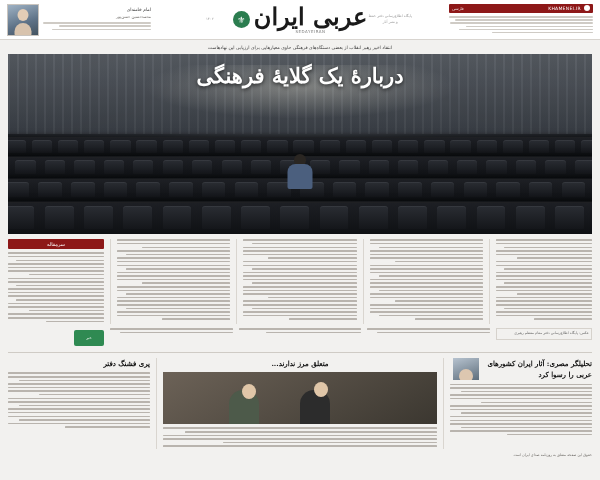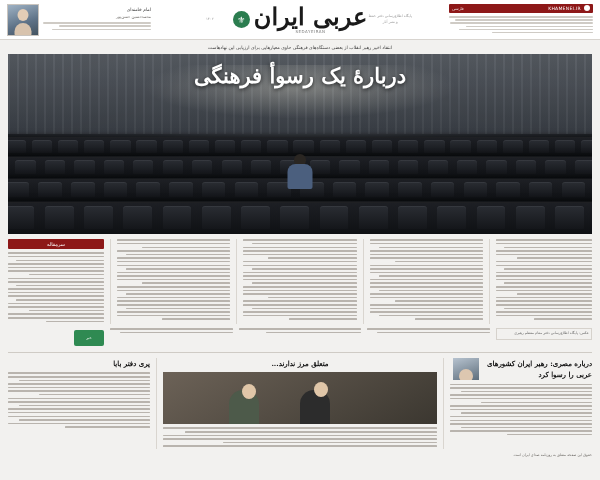--- a/index.html
+++ b/index.html
@@ -514,21 +514,21 @@
         <div class="seat" style="left:59%;width:4.4%"></div>
           <div class="seat" style="left:65%;width:4.4%"></div>
         <div class="seat" style="left:71%;width:4.4%"></div>
           <div class="seat" style="left:77%;width:4.4%"></div>
         <div class="seat" style="left:83%;width:4.4%"></div>
           <div class="seat" style="left:89%;width:4.4%"></div>
 
       </div>
     </div>
 
-    <div class="hero-title">دربارهٔ یک رسوأ فرهنگی</div>
+    <div class="hero-title">دربارهٔ یک گلایهٔ فرهنگی</div>
   </div>
 
   <div class="body-wrap">
 
     <div class="col narrow">
       <div class="txt-lines">
         <div class="ln2 s1"></div>
           <div class="ln2 s1"></div>
           <div class="ln2 s2"></div>
         <div class="ln2 s1"></div>
@@ -695,21 +695,21 @@
       <div class="green-badge">خبر</div>
     </div>
   </div>
 
   <div class="divider"></div>
 
   <div class="lower">
 
     <div class="lower-col" style="flex:0 0 142px">
       <div class="avatar-sm"></div>
-      <div class="headline">درباره مصری: رهبر ایران کشورهای عربی را رسوا کرد</div>
+      <div class="headline">تحلیلگر مصری: آثار ایران کشورهای عربی را رسوا کرد</div>
       <div class="txt-lines" style="clear:both">
         <div class="ln2 s1"></div>
           <div class="ln2 s1"></div>
           <div class="ln2 s2"></div>
         <div class="ln2 s1"></div>
           <div class="ln2 s1"></div>
           <div class="ln2 s3"></div>
         <div class="ln2 s1"></div>
           <div class="ln2 s1"></div>
           <div class="ln2 s2"></div>
@@ -736,21 +736,21 @@
           <div class="ln2 s2"></div>
           <div class="ln2 s1"></div>
         <div class="ln2 s1"></div>
           <div class="ln2 s3"></div>
           <div class="ln2 s1"></div>
       </div>
     </div>
     <div class="col-rule"></div>
 
     <div class="lower-col" style="flex:0 0 142px">
-      <div class="headline">پری دفتر بابا</div>
+      <div class="headline">پری فشنگ دفتر</div>
       <div class="txt-lines">
         <div class="ln2 s1"></div>
           <div class="ln2 s1"></div>
           <div class="ln2 s2"></div>
         <div class="ln2 s1"></div>
           <div class="ln2 s1"></div>
           <div class="ln2 s1"></div>
         <div class="ln2 s3"></div>
           <div class="ln2 s1"></div>
           <div class="ln2 s1"></div>

